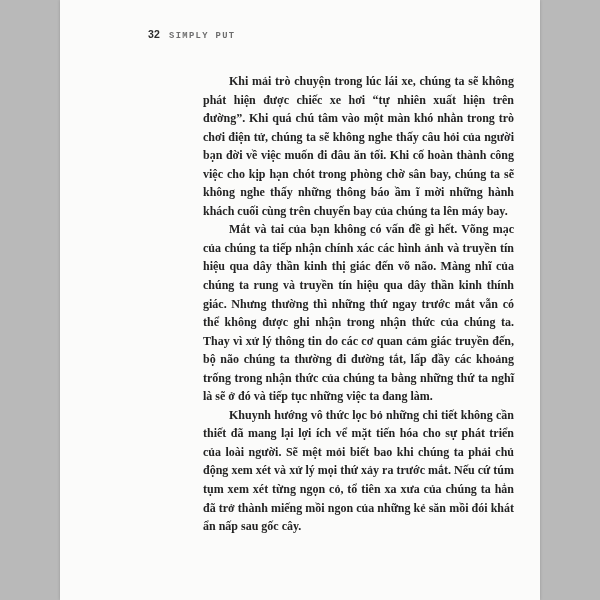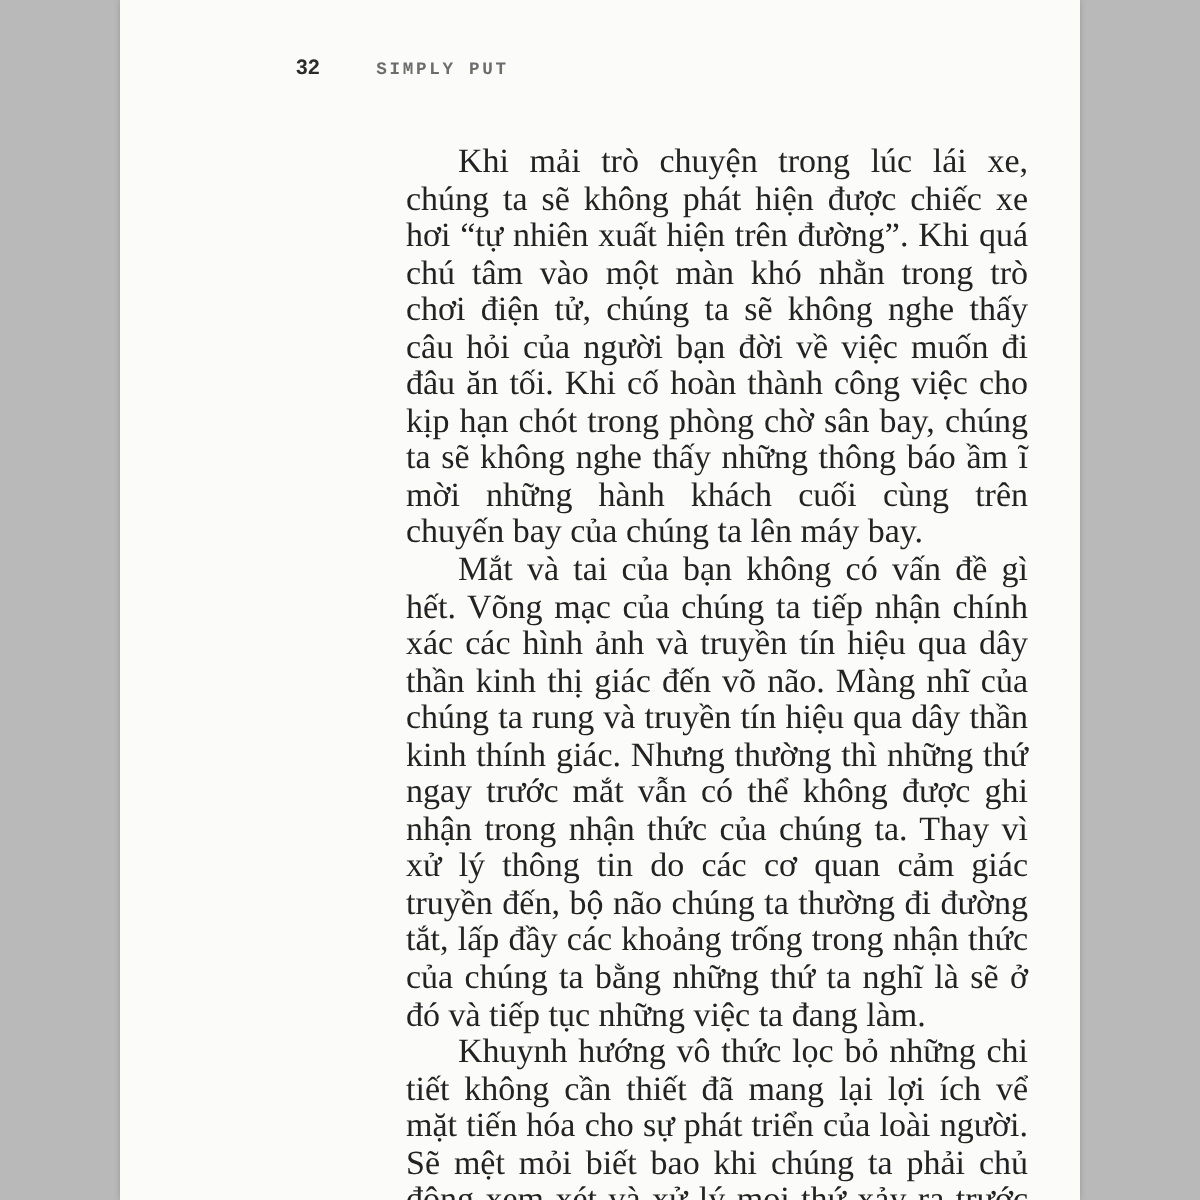--- a/index.html
+++ b/index.html
@@ -21,21 +21,21 @@
     height: 600px;
     background: #fbfbfa;
     box-shadow: 0 0 3px rgba(0,0,0,0.18);
   }
   .running-head {
     position: absolute;
     left: 88px;
     top: 28px;
     display: flex;
     align-items: baseline;
-    gap: 28px;
+    gap: 9px;
   }
   .folio {
     font-family: "Liberation Sans", sans-serif;
     font-size: 10.5px;
     font-weight: bold;
     color: #2c2c2c;
     letter-spacing: 0.2px;
   }
   .book-title {
     font-family: Liberation Mono, monospace;
@@ -47,25 +47,26 @@
   .text-block {
     position: absolute;
     left: 143px;
     top: 72px;
     width: 311px;
   }
   .para {
     margin: 0;
     text-align: justify;
     text-justify: inter-word;
-    font-size: 17px;
+    font-size: 12px;
     line-height: 18.55px;
     color: #232323;
     text-indent: 26px;
     hyphens: none;
+    font-weight: bold;
   }
   .para + .para {
     margin-top: 0;
   }
 </style>
 </head>
 <body>
 
 <div class="page-sheet">
 

